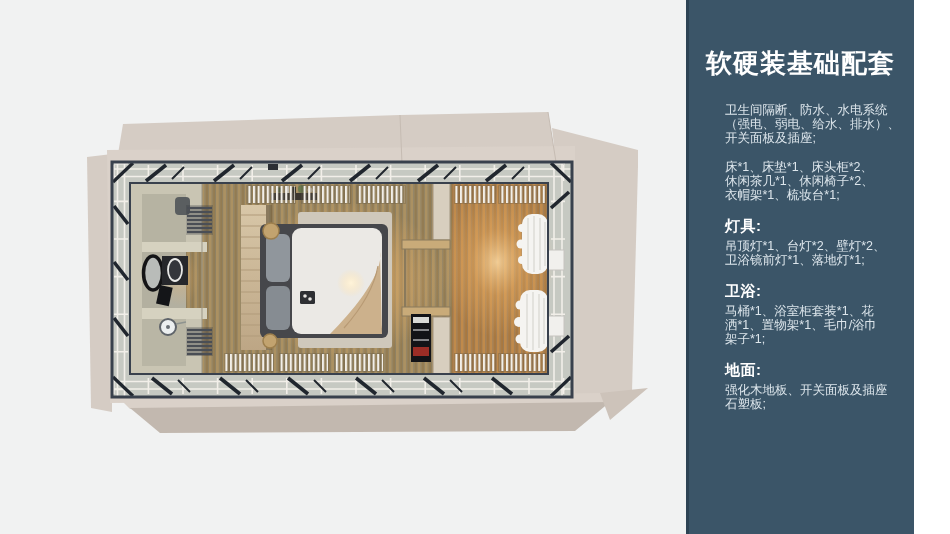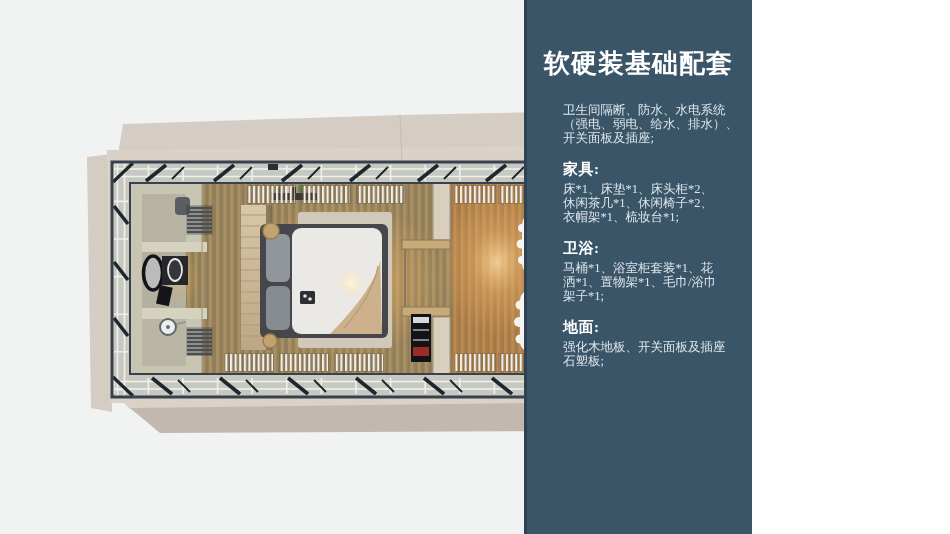--- a/index.html
+++ b/index.html
@@ -1,18 +1,18 @@
 <!DOCTYPE html>
 <html style="--canvas: #f1f2f2; --sidebar-bg: #3b5568; --sidebar-edge: #2d4354; --sidebar-title: #ffffff; --sidebar-body: #dde6ec; --deck: #dad1c9; --deck-flap: #d5ccc4; --deck-shadow: #c2b8af; --frame: #39414d; --glass: #c6c9c2; --rail: #f2efe9; --brace: #20262e; --tile: #c9c5b3; --curtain: #f5f4f1;"><head>
 <meta charset="utf-8">
 <style>
   html,body{margin:0;padding:0;background:#ffffff;}
   .stage{
-    position:relative;width:752px;height:534px;overflow:hidden;
-    font-family:Liberation Serif, serif;
+    position:relative;width:914px;height:534px;overflow:hidden;
+    font-family:Liberation Sans, sans-serif;
     background:var(--canvas,#f1f2f2);
   }
   .plan-svg{position:absolute;left:0;top:0;display:block;}
   .sidebar{
     position:absolute;top:0;right:0;width:228px;height:534px;
     background:var(--sidebar-bg,#3b5568);
     border-left:3px solid var(--sidebar-edge,#2d4354);
     box-sizing:border-box;
   }
   .sidebar-title{
@@ -314,24 +314,28 @@
 
   <aside class="sidebar">
     <h1 class="sidebar-title">软硬装基础配套</h1>
     <div class="sections">
       <div class="section">
         <p>卫生间隔断、防水、水电系统
 （强电、弱电、给水、排水）、
 开关面板及插座;</p>
       </div>
       <div class="section">
-        <h3>家具:</h3>
         <p>床*1、床垫*1、床头柜*2、
 休闲茶几*1、休闲椅子*2、
 衣帽架*1、梳妆台*1;</p>
+      </div>
+      <div class="section">
+        <h3>灯具:</h3>
+        <p>吊顶灯*1、台灯*2、壁灯*2、
+卫浴镜前灯*1、落地灯*1;</p>
       </div>
       <div class="section">
         <h3>卫浴:</h3>
         <p>马桶*1、浴室柜套装*1、花
 洒*1、置物架*1、毛巾/浴巾
 架子*1;</p>
       </div>
       <div class="section">
         <h3>地面:</h3>
         <p>强化木地板、开关面板及插座

